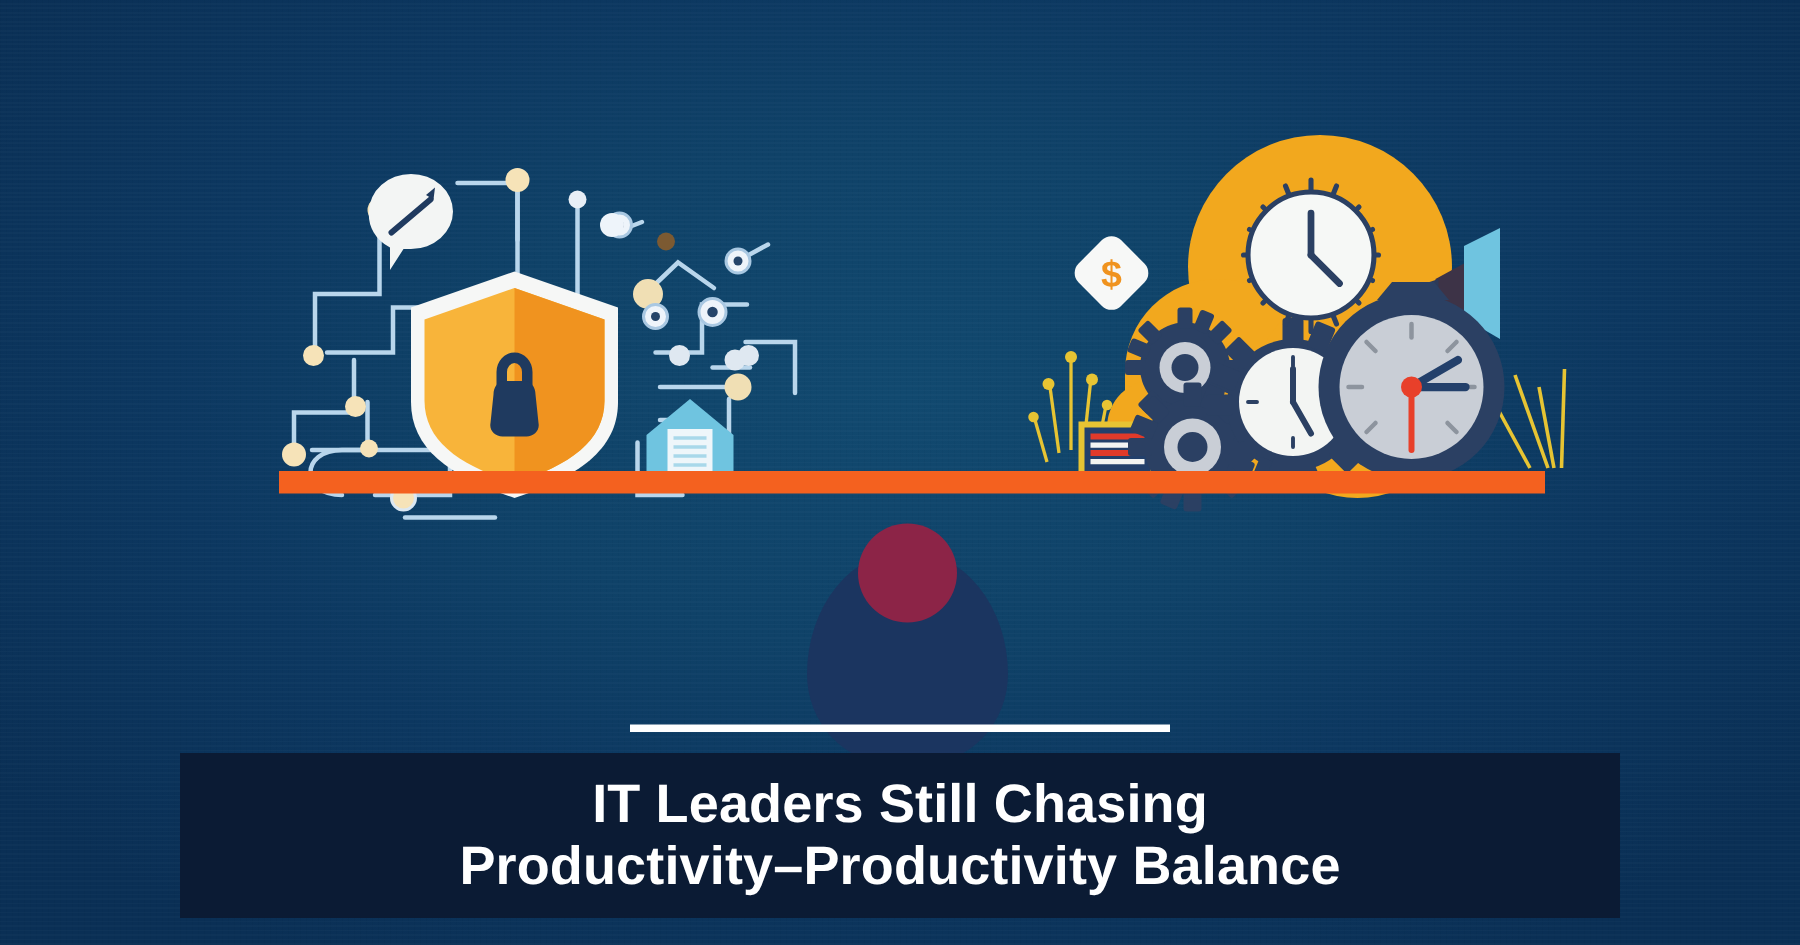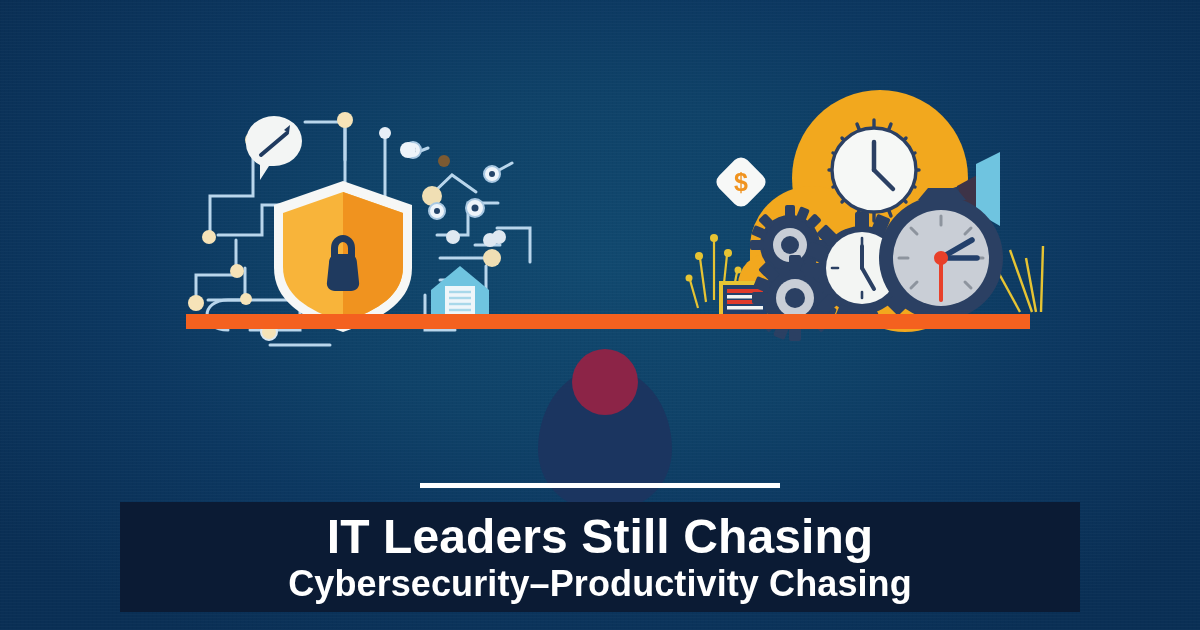--- a/index.html
+++ b/index.html
@@ -41,21 +41,21 @@
   
   #title-rule{
     position:absolute;left:420px;top:483px;width:360px;height:5px;background:#ffffff;
   }
   #title-band{
     position:absolute;left:120px;top:502px;width:960px;height:110px;
     background:#0b1b34;
     display:flex;flex-direction:column;align-items:center;justify-content:center;
   }
   #title-band .line{
-    color:#ffffff;font-weight:bold;font-size:48px;line-height:1.13;
+    color:#ffffff;font-weight:bold;font-size:36px;line-height:1.13;
     letter-spacing:.1px;text-align:center;white-space:nowrap;
     font-family:"Liberation Sans", sans-serif;
   }
   #title-band .line2{font-size:36px;}
 </style>
 </head>
 <body>
 
 <div id="stage">
 
@@ -328,16 +328,16 @@
   <div id="beam"></div>
 
   <div id="fulcrum">
     <div id="fulcrum-drop"></div>
     <div id="fulcrum-ball"></div>
   </div>
 
   <div id="title-rule"></div>
   <div id="title-band">
     <div class="line line1">IT Leaders Still Chasing</div>
-    <div class="line line2">Cybersecurity–Productivity Chasing</div>
+    <div class="line line2">Productivity–Productivity Balance</div>
   </div>
 
 </div>
 
 </body></html>

